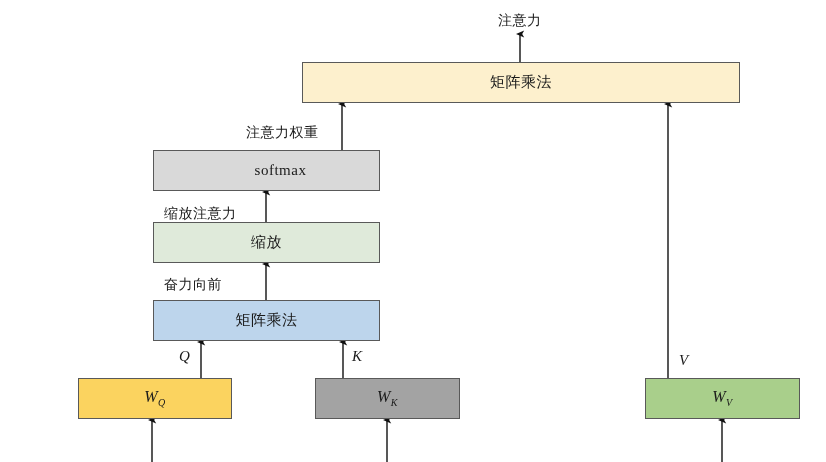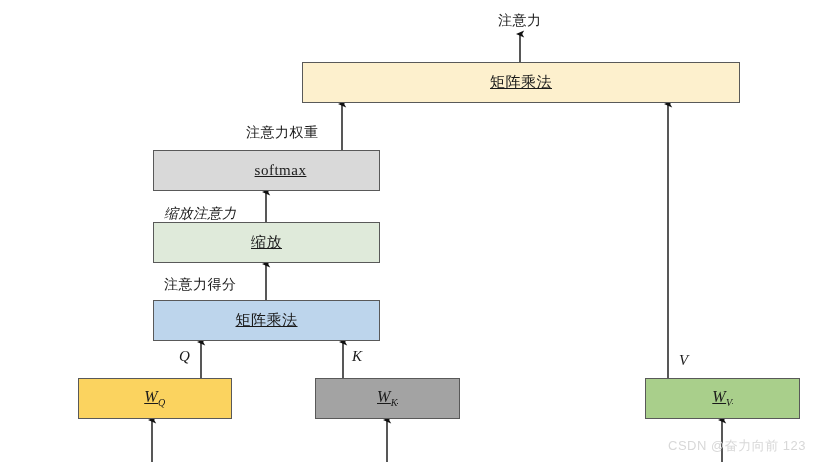--- a/index.html
+++ b/index.html
@@ -21,21 +21,20 @@
     position: absolute;
     box-sizing: border-box;
     border: 1px solid #595959;
     display: flex;
     align-items: center;
     justify-content: center;
     font-size: 15px;
     color: #1a1a1a;
     line-height: 1;
     letter-spacing: 0.5px;
-    text-decoration: underline;
   }
   .box-cream   { background: #fdf0cd; }
   .box-gray    { background: #d9d9d9; padding-left: 28px; }
   .box-green   { background: #dfeada; }
   .box-blue    { background: #bdd5ec; }
   .box-orange  { background: #fbd35f; }
   .box-bluew   { background: #a3a3a3; }
   .box-greenw  { background: #a9cf8b; }
 
   .edge-label {
@@ -113,27 +112,27 @@
   <div class="box box-cream" style="left:302px; top:62px; width:438px; height:41px;">
     <span>矩阵乘法</span>
   </div>
 
   <div class="edge-label" style="left:246px; top:124px;">注意力权重</div>
 
   <div class="box box-gray" style="left:153px; top:150px; width:227px; height:41px;">
     <span>softmax</span>
   </div>
 
-  <div class="edge-label" style="left:164px; top:205px;font-style:italic;">缩放注意力</div>
+  <div class="edge-label" style="left:164px; top:205px;">缩放注意力</div>
 
   <div class="box box-green" style="left:153px; top:222px; width:227px; height:41px;">
     <span>缩放</span>
   </div>
 
-  <div class="edge-label" style="left:164px; top:276px;">注意力得分</div>
+  <div class="edge-label" style="left:164px; top:276px;">奋力向前</div>
 
   <div class="box box-blue" style="left:153px; top:300px; width:227px; height:41px;">
     <span>矩阵乘法</span>
   </div>
 
   <div class="var-label" style="left:179px; top:348px;">Q</div>
   <div class="var-label" style="left:352px; top:348px;">K</div>
   <div class="var-label" style="left:679px; top:352px;">V</div>
 
   <div class="box box-orange" style="left:78px; top:378px; width:154px; height:41px;">
@@ -141,15 +140,14 @@
   </div>
 
   <div class="box box-bluew" style="left:315px; top:378px; width:145px; height:41px;">
     <span class="mathvar"><span>W</span><sub>K</sub></span>
   </div>
 
   <div class="box box-greenw" style="left:645px; top:378px; width:155px; height:41px;">
     <span class="mathvar"><span>W</span><sub>V</sub></span>
   </div>
 
-  <div class="watermark" style="left:668px; top:437px;">CSDN @奋力向前 123</div>
 
 </div>
 
 </body></html>

